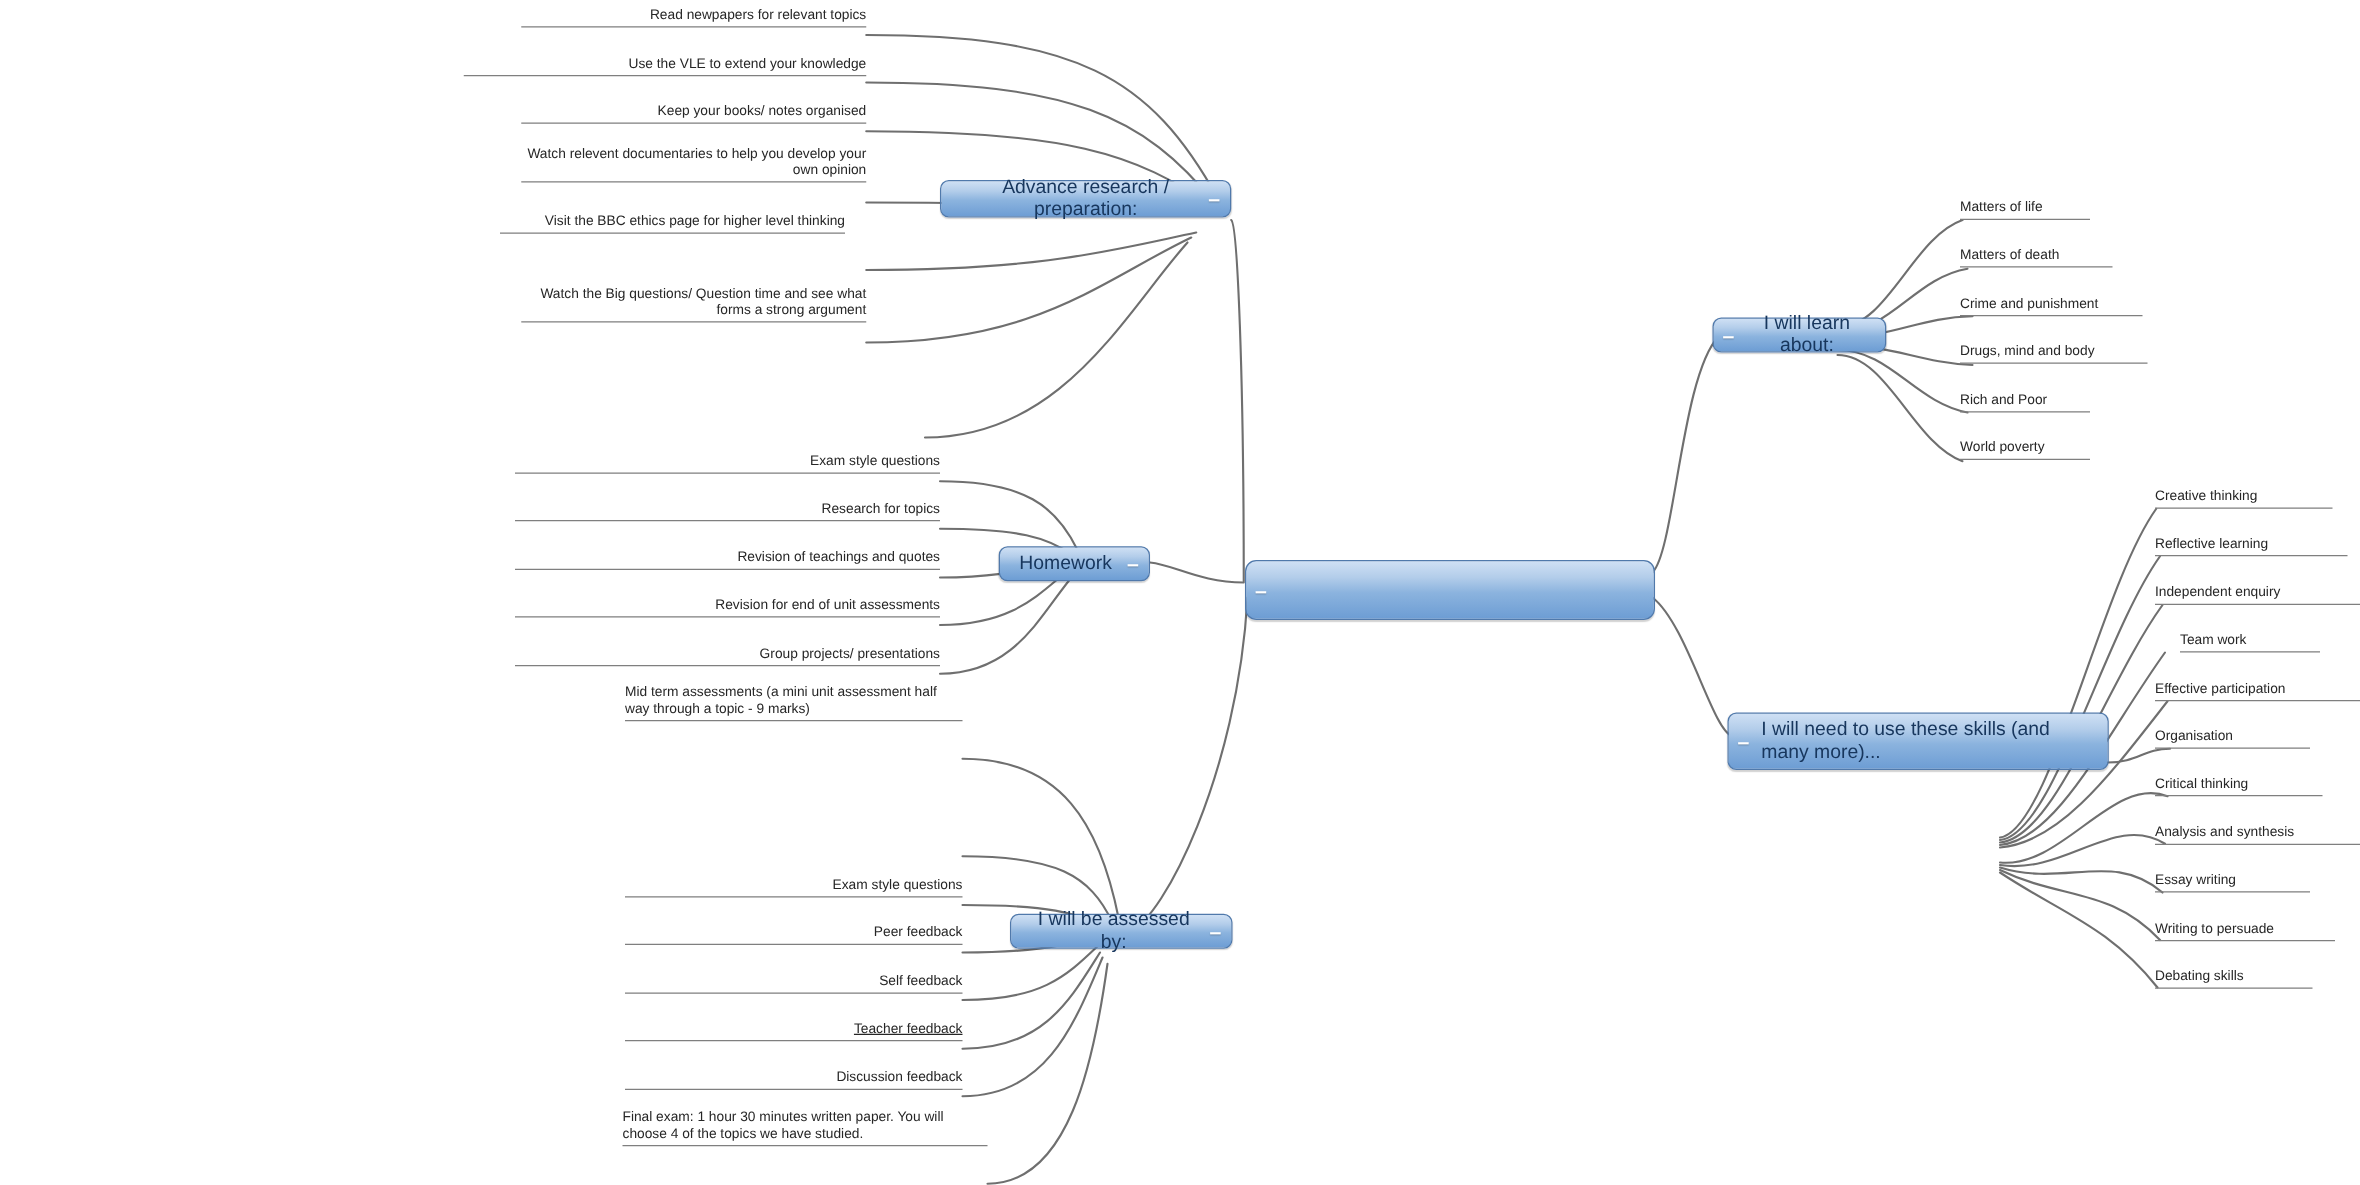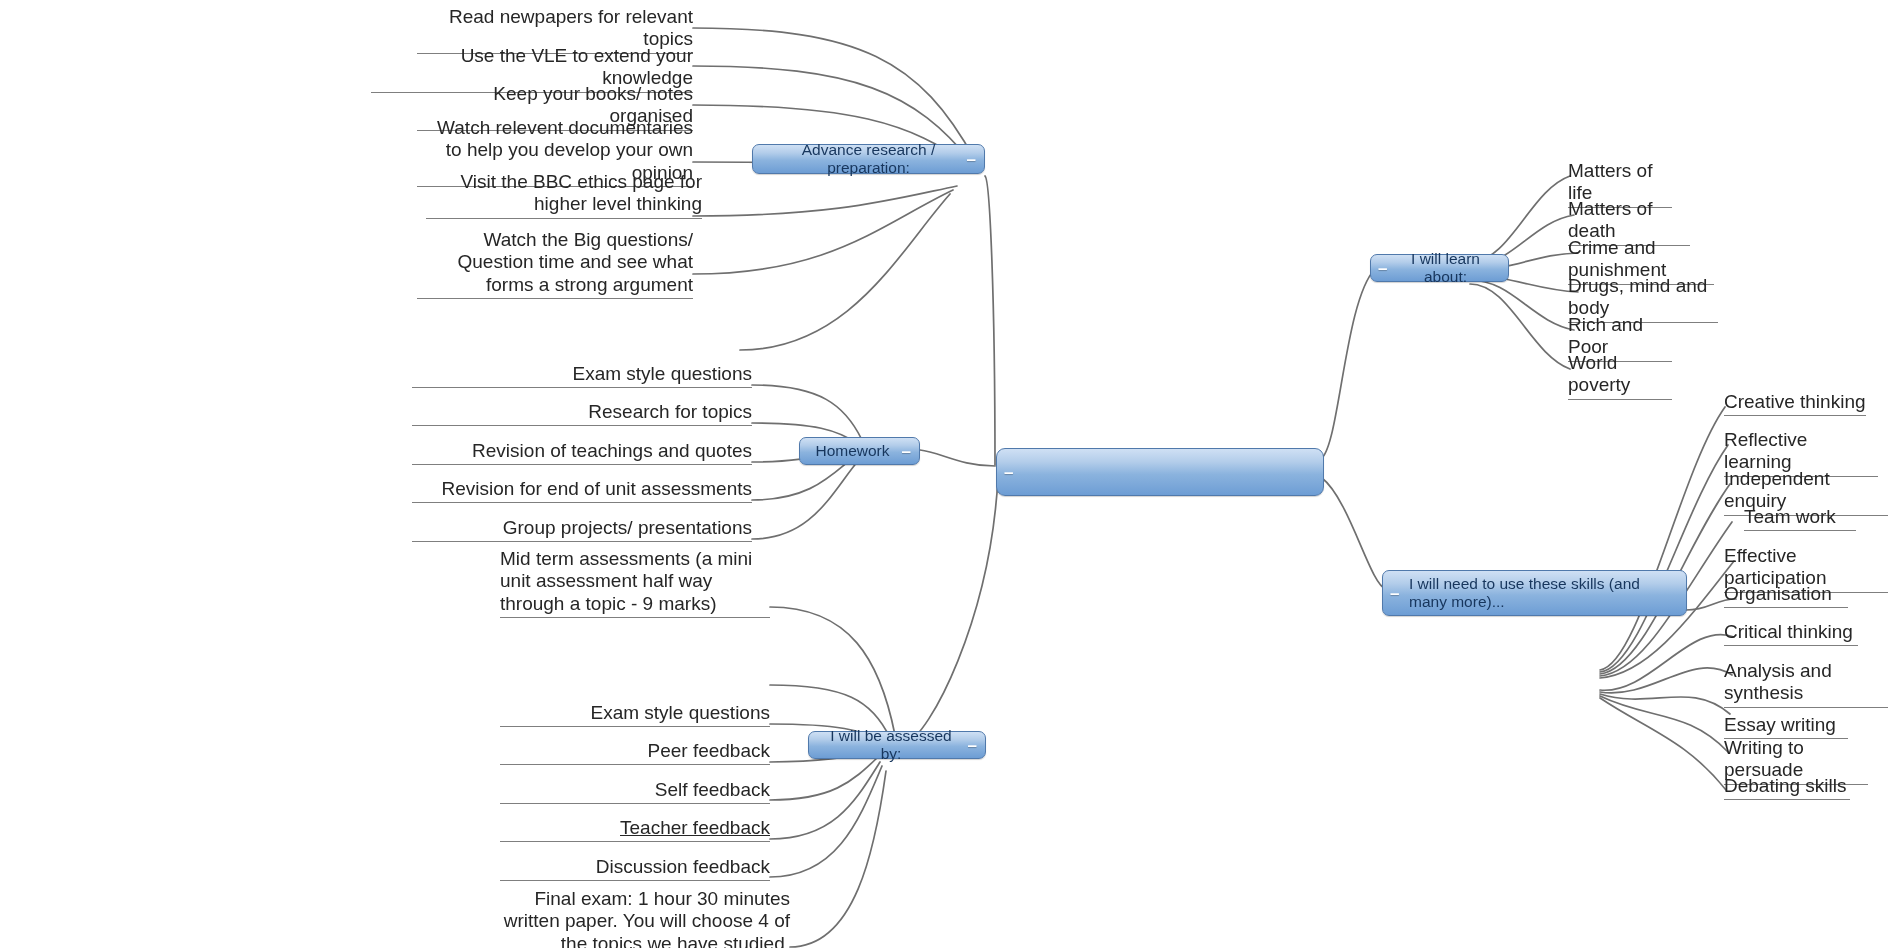--- a/index.html
+++ b/index.html
@@ -50,21 +50,21 @@
     line-height: 1;
     text-shadow: 0 1px 1px rgba(0,0,0,0.25);
     user-select: none;
   }
   .toggle.left  { left: 7px;  top: 50%; transform: translateY(-45%); }
   .toggle.right { right: 8px; top: 50%; transform: translateY(-48%); }
 
   
   .leaf {
     position: absolute;
-    font-size: 19px;
+    font-size: 11px;
     color: #262626;
     line-height: 1.18;
     padding-bottom: 2px;
     border-bottom: 1.6px solid #7f7f7f;
     white-space: pre-line;
   }
   .leaf.right { text-align: left; }
   .leaf.left  { text-align: right; }
   .leaf.left.lefttext { text-align: left; }
 </style>
@@ -156,49 +156,49 @@
 
   <div class="node topic" style="left:1382px; top:570px; width:305px; height:46px; justify-content:flex-start; text-align:left;">
     <span class="toggle left">–</span>
     <span class="label" style="padding-left:16px; text-align:left;">I will need to use these skills (and many more)...</span>
   </div>
 
   <div class="leaf left" style="left:417px; top:6px; width:276px;">Read newpapers for relevant topics</div>
   <div class="leaf left" style="left:371px; top:45px; width:322px;">Use the VLE to extend your knowledge</div>
   <div class="leaf left" style="left:417px; top:83px; width:276px;">Keep your books/ notes organised</div>
   <div class="leaf left" style="left:417px; top:117px; width:276px;">Watch relevent documentaries to help you develop your own opinion</div>
-  <div class="leaf left" style="left:426px; top:171px; width:276px;">Visit the BBC ethics page for higher level thinking</div>
+  <div class="leaf left" style="left:400px; top:171px; width:276px;">Visit the BBC ethics page for higher level thinking</div>
   <div class="leaf left" style="left:417px; top:229px; width:276px;">Watch the Big questions/ Question time and see what forms a strong argument</div>
 
   <div class="leaf left" style="left:412px; top:363px; width:340px;">Exam style questions</div>
   <div class="leaf left" style="left:412px; top:401px; width:340px;">Research for topics</div>
   <div class="leaf left" style="left:412px; top:440px; width:340px;">Revision of teachings and quotes</div>
   <div class="leaf left" style="left:412px; top:478px; width:340px;">Revision for end of unit assessments</div>
   <div class="leaf left" style="left:412px; top:517px; width:340px;">Group projects/ presentations</div>
 
   <div class="leaf left lefttext" style="left:500px; top:548px; width:270px;">Mid term assessments (a mini unit assessment half way through a topic - 9 marks)</div>
   <div class="leaf left" style="left:500px; top:702px; width:270px;">Exam style questions</div>
   <div class="leaf left" style="left:500px; top:740px; width:270px;">Peer feedback</div>
   <div class="leaf left" style="left:500px; top:779px; width:270px;">Self feedback</div>
   <div class="leaf left" style="left:500px; top:817px; width:270px;text-decoration:underline;">Teacher feedback</div>
   <div class="leaf left" style="left:500px; top:856px; width:270px;">Discussion feedback</div>
-  <div class="leaf left lefttext" style="left:498px; top:888px; width:292px;text-align:right;">Final exam: 1 hour 30 minutes written paper. You will choose 4 of the topics we have studied.</div>
+  <div class="leaf left lefttext" style="left:498px; top:888px; width:292px;">Final exam: 1 hour 30 minutes written paper. You will choose 4 of the topics we have studied.</div>
 
   <div class="leaf right" style="left:1568px; top:160px; width:104px;">Matters of life</div>
   <div class="leaf right" style="left:1568px; top:198px; width:122px;">Matters of death</div>
   <div class="leaf right" style="left:1568px; top:237px; width:146px;">Crime and punishment</div>
   <div class="leaf right" style="left:1568px; top:275px; width:150px;">Drugs, mind and body</div>
   <div class="leaf right" style="left:1568px; top:314px; width:104px;">Rich and Poor</div>
   <div class="leaf right" style="left:1568px; top:352px; width:104px;">World poverty</div>
 
   <div class="leaf right" style="left:1724px; top:391px; width:142px;">Creative thinking</div>
   <div class="leaf right" style="left:1724px; top:429px; width:154px;">Reflective learning</div>
   <div class="leaf right" style="left:1724px; top:468px; width:164px;">Independent enquiry</div>
   <div class="leaf right" style="left:1724px; top:506px; width:112px;margin-left:20px;">Team work</div>
   <div class="leaf right" style="left:1724px; top:545px; width:164px;">Effective participation</div>
   <div class="leaf right" style="left:1724px; top:583px; width:124px;">Organisation</div>
   <div class="leaf right" style="left:1724px; top:621px; width:134px;">Critical thinking</div>
   <div class="leaf right" style="left:1724px; top:660px; width:164px;">Analysis and synthesis</div>
-  <div class="leaf right" style="left:1724px; top:698px; width:124px;margin-top:16px;">Essay writing</div>
+  <div class="leaf right" style="left:1724px; top:698px; width:124px;">Essay writing</div>
   <div class="leaf right" style="left:1724px; top:737px; width:144px;">Writing to persuade</div>
   <div class="leaf right" style="left:1724px; top:775px; width:126px;">Debating skills</div>
 
 </div>
 
 </body></html>

